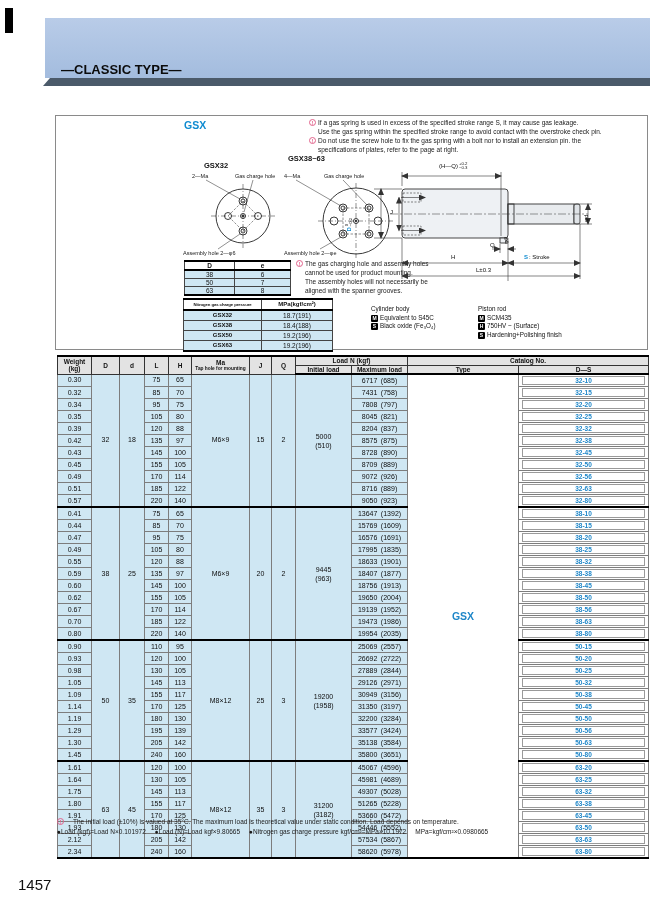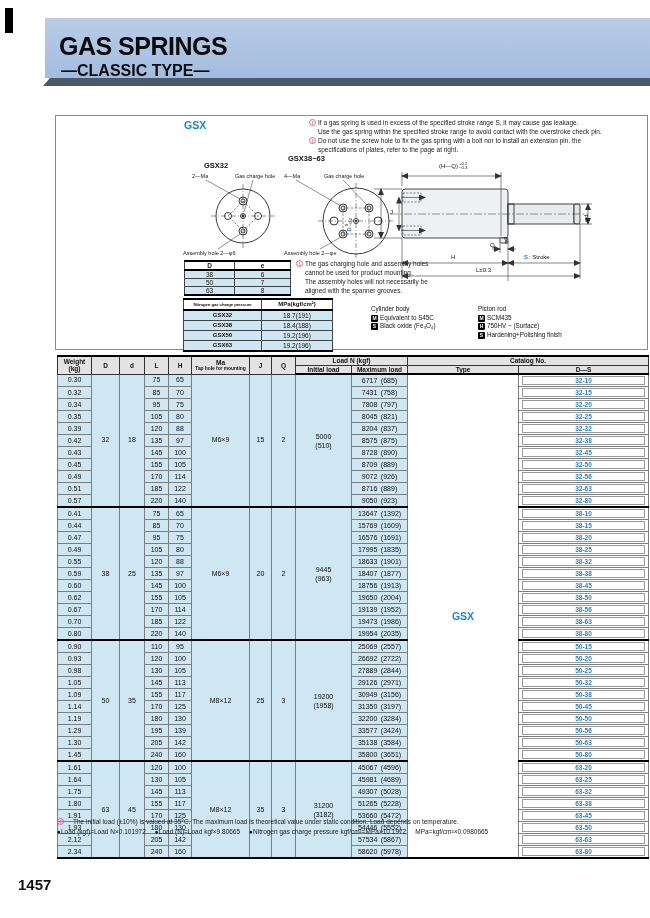--- a/index.html
+++ b/index.html
@@ -3,21 +3,21 @@
 <meta charset="utf-8">
 <style>
 *{margin:0;padding:0;box-sizing:border-box}
 html,body{width:650px;height:918px;background:#fff;font-family:"Liberation Sans",sans-serif;overflow:hidden}
 .page{position:relative;width:650px;height:918px;background:#fff;color:#111}
 
 .print-mark{position:absolute;left:5px;top:8px;width:8px;height:25px;background:#000}
 .banner{position:absolute;left:45px;top:18px;width:605px;height:60px;background:linear-gradient(#b9cce8,#a3bcde)}
 .banner-strip{position:absolute;left:43px;top:78px;width:607px;height:8px;background:#4b5a6a;clip-path:polygon(7px 0,100% 0,100% 100%,0 100%)}
 .banner h1{position:absolute;left:14px;top:14px;font-size:25px;letter-spacing:-0.5px;color:#0b0b0b}
-.banner h2{position:absolute;left:16px;top:44px;font-size:16px;color:#0b0b0b}
+.banner h2{position:absolute;left:16px;top:44px;font-size:13px;color:#0b0b0b}
 
 .info-box{position:absolute;left:55px;top:115px;width:593px;height:235px;border:1px solid #8a8a8a;background:#fff}
 .photo-cell{position:absolute;left:0;top:0;width:123px;height:233px;border-right:1px solid #8a8a8a;background:#fff}
 .rohs{position:absolute;left:80px;top:4px;background:#169a4a;border:1px solid #0a6b30;border-radius:7px;color:#fff;font-weight:bold;font-style:italic;font-size:8px;line-height:10px;padding:0 4px}
 .photo-cap{position:absolute;left:40px;top:56px;width:42px;height:28px;border-radius:3px 3px 1px 1px;background:linear-gradient(90deg,#7e7e7e,#f6f6f6 35%,#d4d4d4 62%,#8a8a8a 95%)}
 .photo-cyl{position:absolute;left:30px;top:82px;width:62px;height:100px;border-radius:7px/9px;background:linear-gradient(90deg,#050505,#4a4a4a 22%,#141414 48%,#2f2f2f 68%,#020202 94%)}
 .photo-logo{position:absolute;left:56px;top:112px;width:10px;height:10px;border:1px solid #5a5a5a;border-radius:50%}
 .photo-engrave{position:absolute;left:48px;top:128px;width:26px;height:30px;border-top:1px solid #3d3d3d;border-bottom:1px solid #333;opacity:.8}
 .gsx-label{position:absolute;left:128px;top:3px;color:#0f8bd0;font-weight:bold;font-size:10.5px}
 .wicon{display:inline-block;width:7px;height:7px;border:1px solid #e2638c;border-radius:50%;color:#e2638c;font-size:5.5px;line-height:6px;text-align:center;font-weight:bold;vertical-align:top;margin-right:2px}
@@ -48,31 +48,30 @@
 #spec-table thead tr:last-child th{border-bottom:2px solid #000}
 #spec-table td{background:#cfe7f3;border:1px solid #7d7d7d;font-size:7px;text-align:center;height:10px;line-height:10px;padding:0;color:#0e0e0e}
 #spec-table tr.group-start td{border-top:2px solid #000}
 #spec-table tbody tr:last-child td{border-bottom:2px solid #000}
 #spec-table td.c-initial div{line-height:9px}
 #spec-table td.c-type{background:#fff;color:#1e86c8;font-weight:bold;font-size:10.5px}
 #spec-table td.c-ds{background:#fff;padding:1px 3px}
 #spec-table td.c-ds span{display:block;border:1px solid #9a9a9a;background:#fff;color:#1e86c8;font-weight:bold;font-size:6.5px;line-height:7px}
 .footline{position:absolute;font-size:6.5px;line-height:8px;white-space:nowrap;color:#1a1a1a}
 .footline span{margin-right:9px}
-.page-number{position:absolute;left:18px;top:876px;font-size:15px;font-weight:bold}
+.page-number{position:absolute;left:18px;top:876px;font-size:15px;font-weight:normal}
 </style>
 </head>
 <body>
 
 <div class="page">
 
   <div class="print-mark"></div>
 
   <div class="banner">
-    <h1>GAS SPRINGS</h1>
     <h2>—CLASSIC TYPE—</h2>
   </div>
   <div class="banner-strip"></div>
 
   <div class="info-box">
 
 
     <div class="gsx-label">GSX</div>
 
     <div class="note-line" style="left:253px;top:3px"><span class="wicon">!</span><span>If a gas spring is used in excess of the specified stroke range S, it may cause gas leakage.</span></div>

